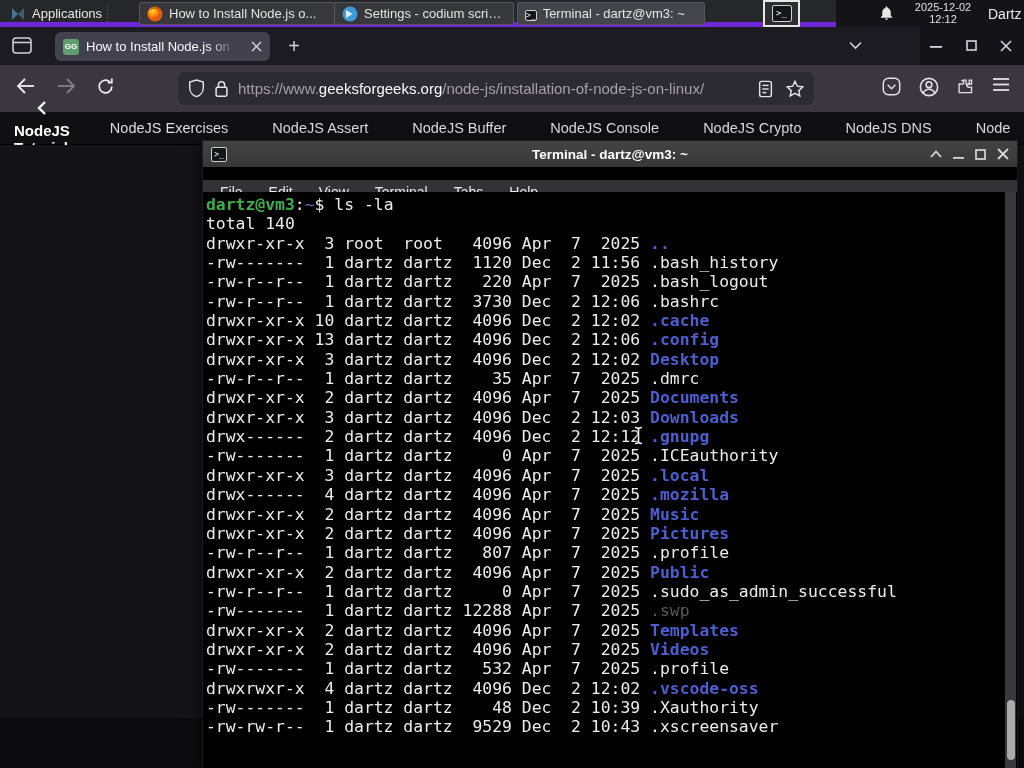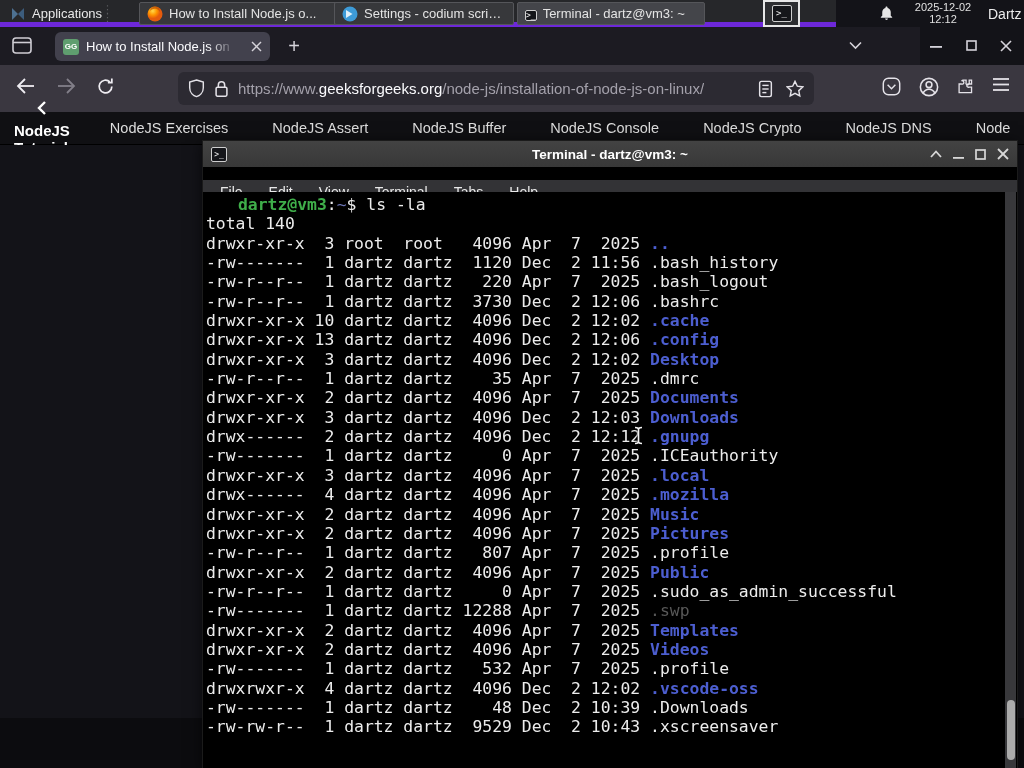--- a/index.html
+++ b/index.html
@@ -50,21 +50,21 @@
 
   
   #term { position:absolute; left:202px; top:140px; width:816px; height:628px; background:#000; border:1px solid #1b1b1b; z-index:40; box-shadow:0 2px 14px rgba(0,0,0,.6); }
   #term-title { position:absolute; left:0; top:0; width:100%; height:26px; background:linear-gradient(#434343,#383838); display:flex; align-items:center; padding:0 8px; }
   .term-title-text { position:absolute; left:0; right:0; text-align:center; color:#ffffff; font-size:13.5px; font-weight:bold; }
   .term-winbtns { margin-left:auto; display:flex; gap:11px; align-items:center; color:#d8d8d8; z-index:2; }
   #term-menu { position:absolute; left:0; top:26px; width:100%; height:25px; background:#333336; border-bottom:1px solid #28282b; display:flex; align-items:center; gap:4px; padding:0 6px;margin-top:13px; }
   .menu-item { color:#e9e9e9; font-size:14px; padding:2px 11px; }
   #term-body { position:absolute; left:0; top:51px; width:100%; height:577px; background:#000; padding:3px 14px 0 3px; overflow:hidden; font-family:"DejaVu Sans Mono", monospace; font-size:16.4px; line-height:19.35px; color:#ececec; }
   .tline { white-space:pre; }
-  .c-green { color:#3fae4a; font-weight:bold;margin-left:32px; }
+  .c-green { color:#3fae4a; font-weight:bold; }
   .c-path  { color:#6b74b5; }
   .c-dir   { color:#4c5ed0; font-weight:bold; }
   .c-dim   { color:#585858; }
   #term-scroll { position:absolute; right:1px; top:51px; width:11px; height:576px; background:#38383b; }
   #term-thumb { position:absolute; left:1.5px; top:508px; width:8px; height:60px; background:#ababab; border-radius:4px; }
 
   
   #cursor { position:absolute; left:633px; top:426px; z-index:90; filter:drop-shadow(0 0 1px #000); }
 
   svg { display:block; }
@@ -338,21 +338,21 @@
           <div class="tline"><span>drwxr-xr-x  2 dartz dartz  4096 Apr  7  2025 </span><span class="c-dir">Music</span></div>
           <div class="tline"><span>drwxr-xr-x  2 dartz dartz  4096 Apr  7  2025 </span><span class="c-dir">Pictures</span></div>
           <div class="tline"><span>-rw-r--r--  1 dartz dartz   807 Apr  7  2025 </span><span class="">.profile</span></div>
           <div class="tline"><span>drwxr-xr-x  2 dartz dartz  4096 Apr  7  2025 </span><span class="c-dir">Public</span></div>
           <div class="tline"><span>-rw-r--r--  1 dartz dartz     0 Apr  7  2025 </span><span class="">.sudo_as_admin_successful</span></div>
           <div class="tline"><span>-rw-------  1 dartz dartz 12288 Apr  7  2025 </span><span class="c-dim">.swp</span></div>
           <div class="tline"><span>drwxr-xr-x  2 dartz dartz  4096 Apr  7  2025 </span><span class="c-dir">Templates</span></div>
           <div class="tline"><span>drwxr-xr-x  2 dartz dartz  4096 Apr  7  2025 </span><span class="c-dir">Videos</span></div>
           <div class="tline"><span>-rw-------  1 dartz dartz   532 Apr  7  2025 </span><span class="">.profile</span></div>
           <div class="tline"><span>drwxrwxr-x  4 dartz dartz  4096 Dec  2 12:02 </span><span class="c-dir">.vscode-oss</span></div>
-          <div class="tline"><span>-rw-------  1 dartz dartz    48 Dec  2 10:39 </span><span class="">.Downloads</span></div>
+          <div class="tline"><span>-rw-------  1 dartz dartz    48 Dec  2 10:39 </span><span class="">.Xauthority</span></div>
           <div class="tline"><span>-rw-rw-r--  1 dartz dartz  9529 Dec  2 10:43 </span><span class="">.xscreensaver</span></div>
         </div>
     </div>
     <div id="term-scroll">
       <div id="term-thumb"></div>
     </div>
   </div>
 
   <span id="cursor">
     <svg width="11" height="19" viewBox="0 0 11 19" fill="none" stroke="#f2f2f2" stroke-width="1.6">

